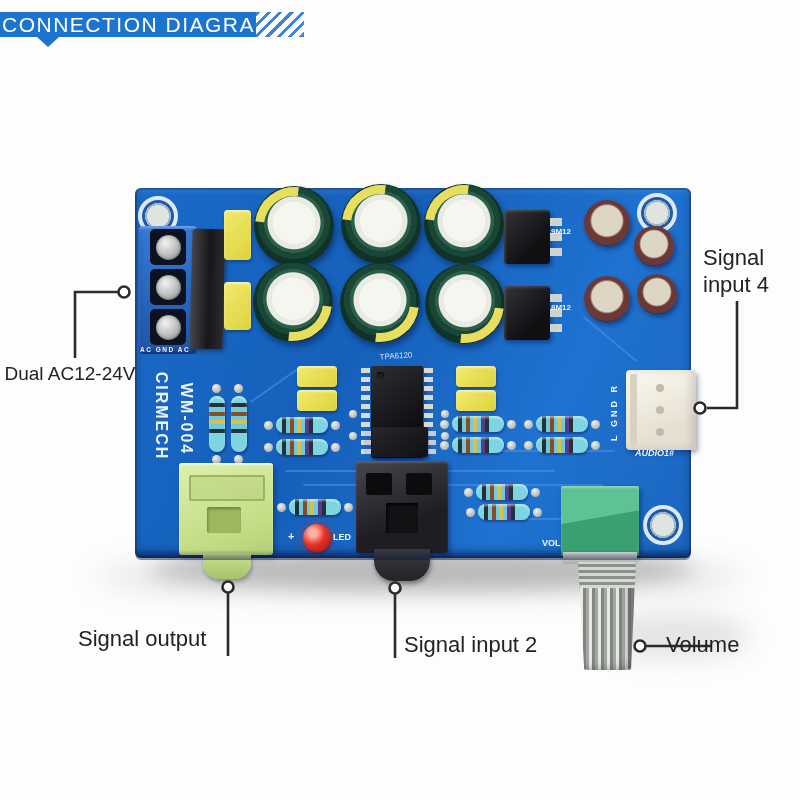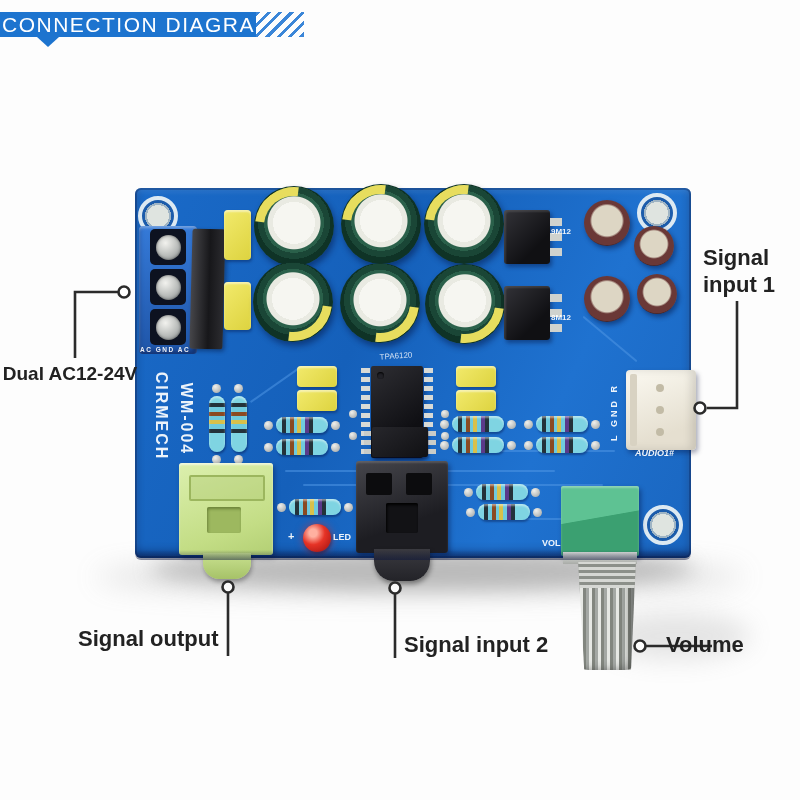--- a/index.html
+++ b/index.html
@@ -141,21 +141,21 @@
   .audio-conn::before{content:'';position:absolute;left:4px;top:4px;bottom:4px;width:7px;background:#d8d2c2;border-radius:2px;}
   .audio-conn::after{content:'';position:absolute;left:30px;top:14px;width:8px;height:8px;border-radius:50%;background:#c2bba6;
     box-shadow:0 22px 0 #c2bba6, 0 44px 0 #c2bba6;}
 
   
   .silk{position:absolute;color:rgba(255,255,255,.92);font-weight:bold;white-space:nowrap;}
   .silk.rot90{transform:translate(-50%,-50%) rotate(90deg);}
   .silk.rotn90{transform:translate(-50%,-50%) rotate(-90deg);}
 
   
-  .ann{position:absolute;color:var(--label-color);white-space:nowrap;font-weight:bold;}
+  .ann{position:absolute;color:var(--label-color);white-space:nowrap;}
   .leaders{position:absolute;left:0;top:0;}
   .leaders path{stroke:#2b2b2b;stroke-width:2.6;fill:none;}
   .leaders circle{stroke:#2b2b2b;stroke-width:2.6;fill:rgba(255,255,255,.9);}
 
   .pad{position:absolute;width:8px;height:8px;border-radius:50%;
     background:radial-gradient(circle at 35% 30%,#f0f0ec,#9aa0a2);}
 </style>
 </head>
 <body>
 
@@ -211,21 +211,21 @@
     <div class="cap r2" style="left:205px;top:75px;"></div>
     <div class="cap r2" style="left:290px;top:76px;"></div>
 
     <div class="reg" style="left:369px;top:22px;">
         <div class="pins"></div>
       </div>
     <div class="reg" style="left:369px;top:98px;">
         <div class="pins"></div>
       </div>
     <div class="silk" style="left:416px;top:39px;font-size:8px;">9M12</div>
-    <div class="silk" style="left:416px;top:115px;font-size:8px;margin-top:10px;">8M12</div>
+    <div class="silk" style="left:416px;top:115px;font-size:8px;">8M12</div>
 
     <div class="mcap" style="left:449px;top:12px;width:46px;height:46px;"></div>
     <div class="mcap" style="left:499px;top:38px;width:40px;height:40px;"></div>
     <div class="mcap" style="left:449px;top:88px;width:46px;height:46px;"></div>
     <div class="mcap" style="left:502px;top:86px;width:40px;height:40px;"></div>
 
     <div class="chip">
         <div class="pl"></div>
         <div class="pr"></div>
       </div>
@@ -282,21 +282,21 @@
     <path d="M228,593 L228,656"></path>
     <circle cx="228" cy="587" r="5.5"></circle>
     <path d="M395,594 L395,658"></path>
     <circle cx="395" cy="588" r="5.5"></circle>
     <path d="M646,646 L712,646"></path>
     <circle cx="640" cy="646" r="5.5"></circle>
   </svg>
 
   <div class="ann" style="left:703px;top:244px;font-size:22px;line-height:27px;">
     <div>Signal</div>
-    <div>input 1</div>
+    <div>input 4</div>
   </div>
   <div class="ann" style="left:0px;top:362px;width:140px;text-align:center;">
     <div style="font-size:19px;line-height:23px;">Dual AC12-24V</div>
   </div>
   <div class="ann" style="left:78px;top:626px;font-size:22px;">Signal output</div>
   <div class="ann" style="left:404px;top:632px;font-size:22px;">Signal input 2</div>
   <div class="ann" style="left:666px;top:614px;font-size:22px;margin-top:18px;">Volume</div>
 
 </div>
 

